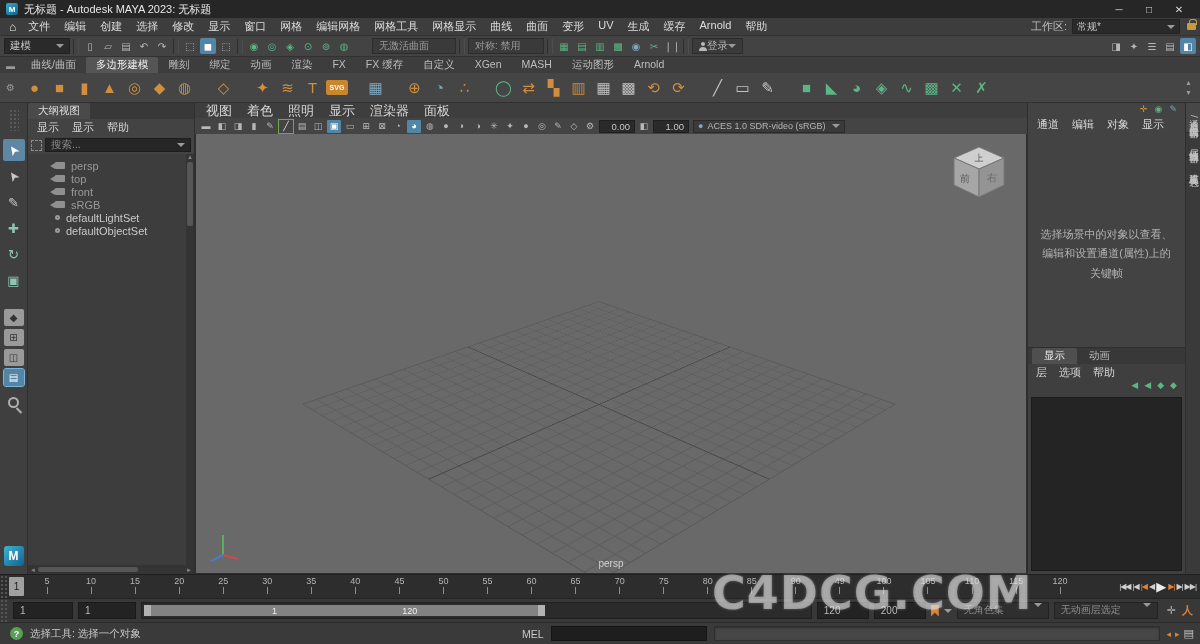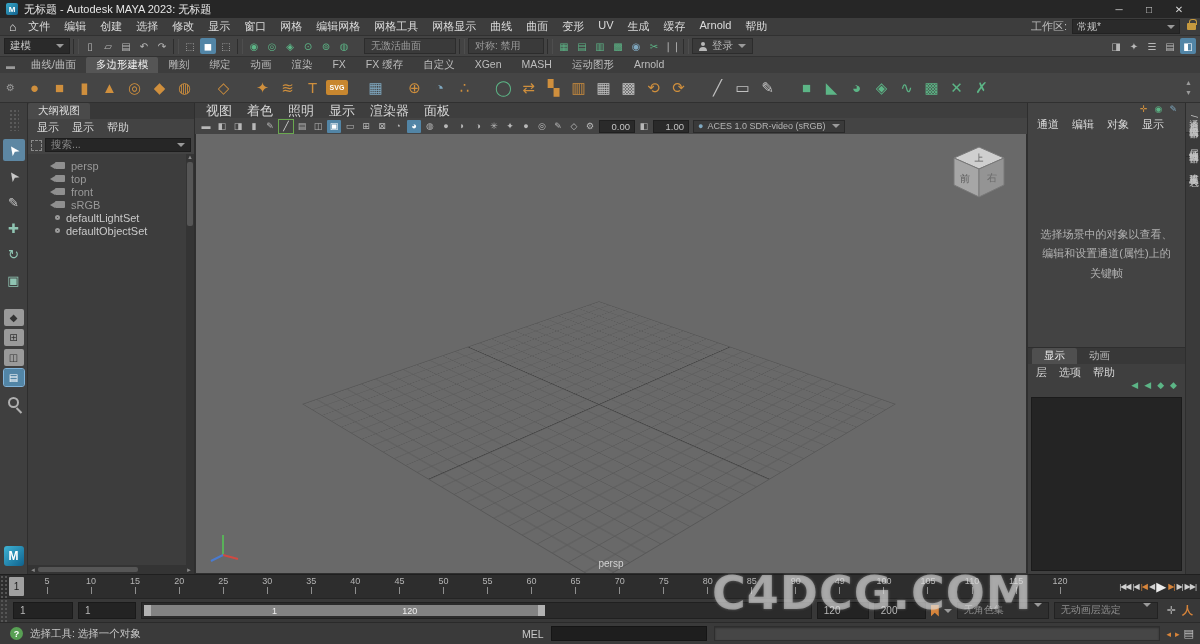--- a/index.html
+++ b/index.html
@@ -27,21 +27,21 @@
   .lock::before { content:""; position:absolute; left:1.5px; top:-4px; width:6px; height:5px; border:1.5px solid #c79a3f; border-bottom:none; border-radius:3px 3px 0 0; }
 
   
   #statusline { height:21px; background:#434343; border-bottom:1px solid #323232; display:flex; align-items:center; padding:0 4px; }
   .sep { width:6px; height:15px; border-left:1px solid #2d2d2d; border-right:1px solid #4e4e4e; margin:0 3px; }
   .dropfield { height:16px; background:#2a2a2a; border:1px solid #222; display:flex; align-items:center; padding:0 5px; gap:5px; color:#c2c2c2; font-size:10.5px; }
   .icostrip { display:flex; align-items:center; gap:2px; }
   .sicon { width:16px; height:16px; display:flex; align-items:center; justify-content:center; font-size:10px; color:#b8b8b8; } .sicon.c-t { color:#5cb586; } .sicon.c-b { color:#7fa8c0; }
   .sicon.hl { background:#5285a6; color:#fff; border-radius:2px; }
   .txtfield { height:16px; background:#3a3a3a; border:1px solid #2c2c2c; color:#9b9b9b; font-size:10px; display:flex; align-items:center; padding:0 6px; }
-  .login { display:flex; align-items:center; gap:5px; height:16px; border:1px solid #2c2c2c; background:#3a3a3a; padding:0 6px; color:#b8b8b8; font-size:10.5px; }
+  .login { display:flex; align-items:center; height:16px; border:1px solid #2c2c2c; background:#3a3a3a; padding:0 6px; color:#b8b8b8; font-size:10.5px; }
   .person { width:8px; height:9px; position:relative; }
   .person::before { content:""; position:absolute; left:2px; top:0; width:4px; height:4px; border-radius:50%; background:#b8b8b8; }
   .person::after { content:""; position:absolute; left:0; bottom:0; width:8px; height:4px; border-radius:4px 4px 0 0; background:#b8b8b8; }
   #statusline .rightico { margin-left:auto; }
 
   
   #shelftabs { height:16px; background:#3d3d3d; display:flex; align-items:flex-end; padding-left:4px; }
   .shelf-corner { color:#9a9a9a; font-size:9px; margin:0 6px 2px 2px; }
   .shelf-tab { padding:1px 10px; font-size:10.5px; color:#bdbdbd; }
   .shelf-tab.active { background:#555; color:#f0f0f0; border-radius:2px 2px 0 0; }
@@ -254,21 +254,21 @@
   <span class="sep"></span>
   <div class="icostrip">
 
   <span class="sicon c-t">◉</span>
       <span class="sicon c-t">◎</span>
       <span class="sicon c-t">◈</span>
       <span class="sicon c-t">⊙</span>
       <span class="sicon c-t">⊚</span>
       <span class="sicon c-t">◍</span>
     </div>
-  <span class="txtfield" style="width:92px;margin-left:12px">无激活曲面</span>
+  <span class="txtfield" style="width:84px;margin-left:20px">无激活曲面</span>
   <span class="sep"></span>
   <span class="txtfield" style="width:76px">对称: 禁用</span>
   <span class="sep"></span>
   <div class="icostrip">
 
   <span class="sicon c-t">▦</span>
       <span class="sicon c-t">▤</span>
       <span class="sicon c-t">▥</span>
       <span class="sicon c-t">▩</span>
       <span class="sicon c-b">◉</span>

